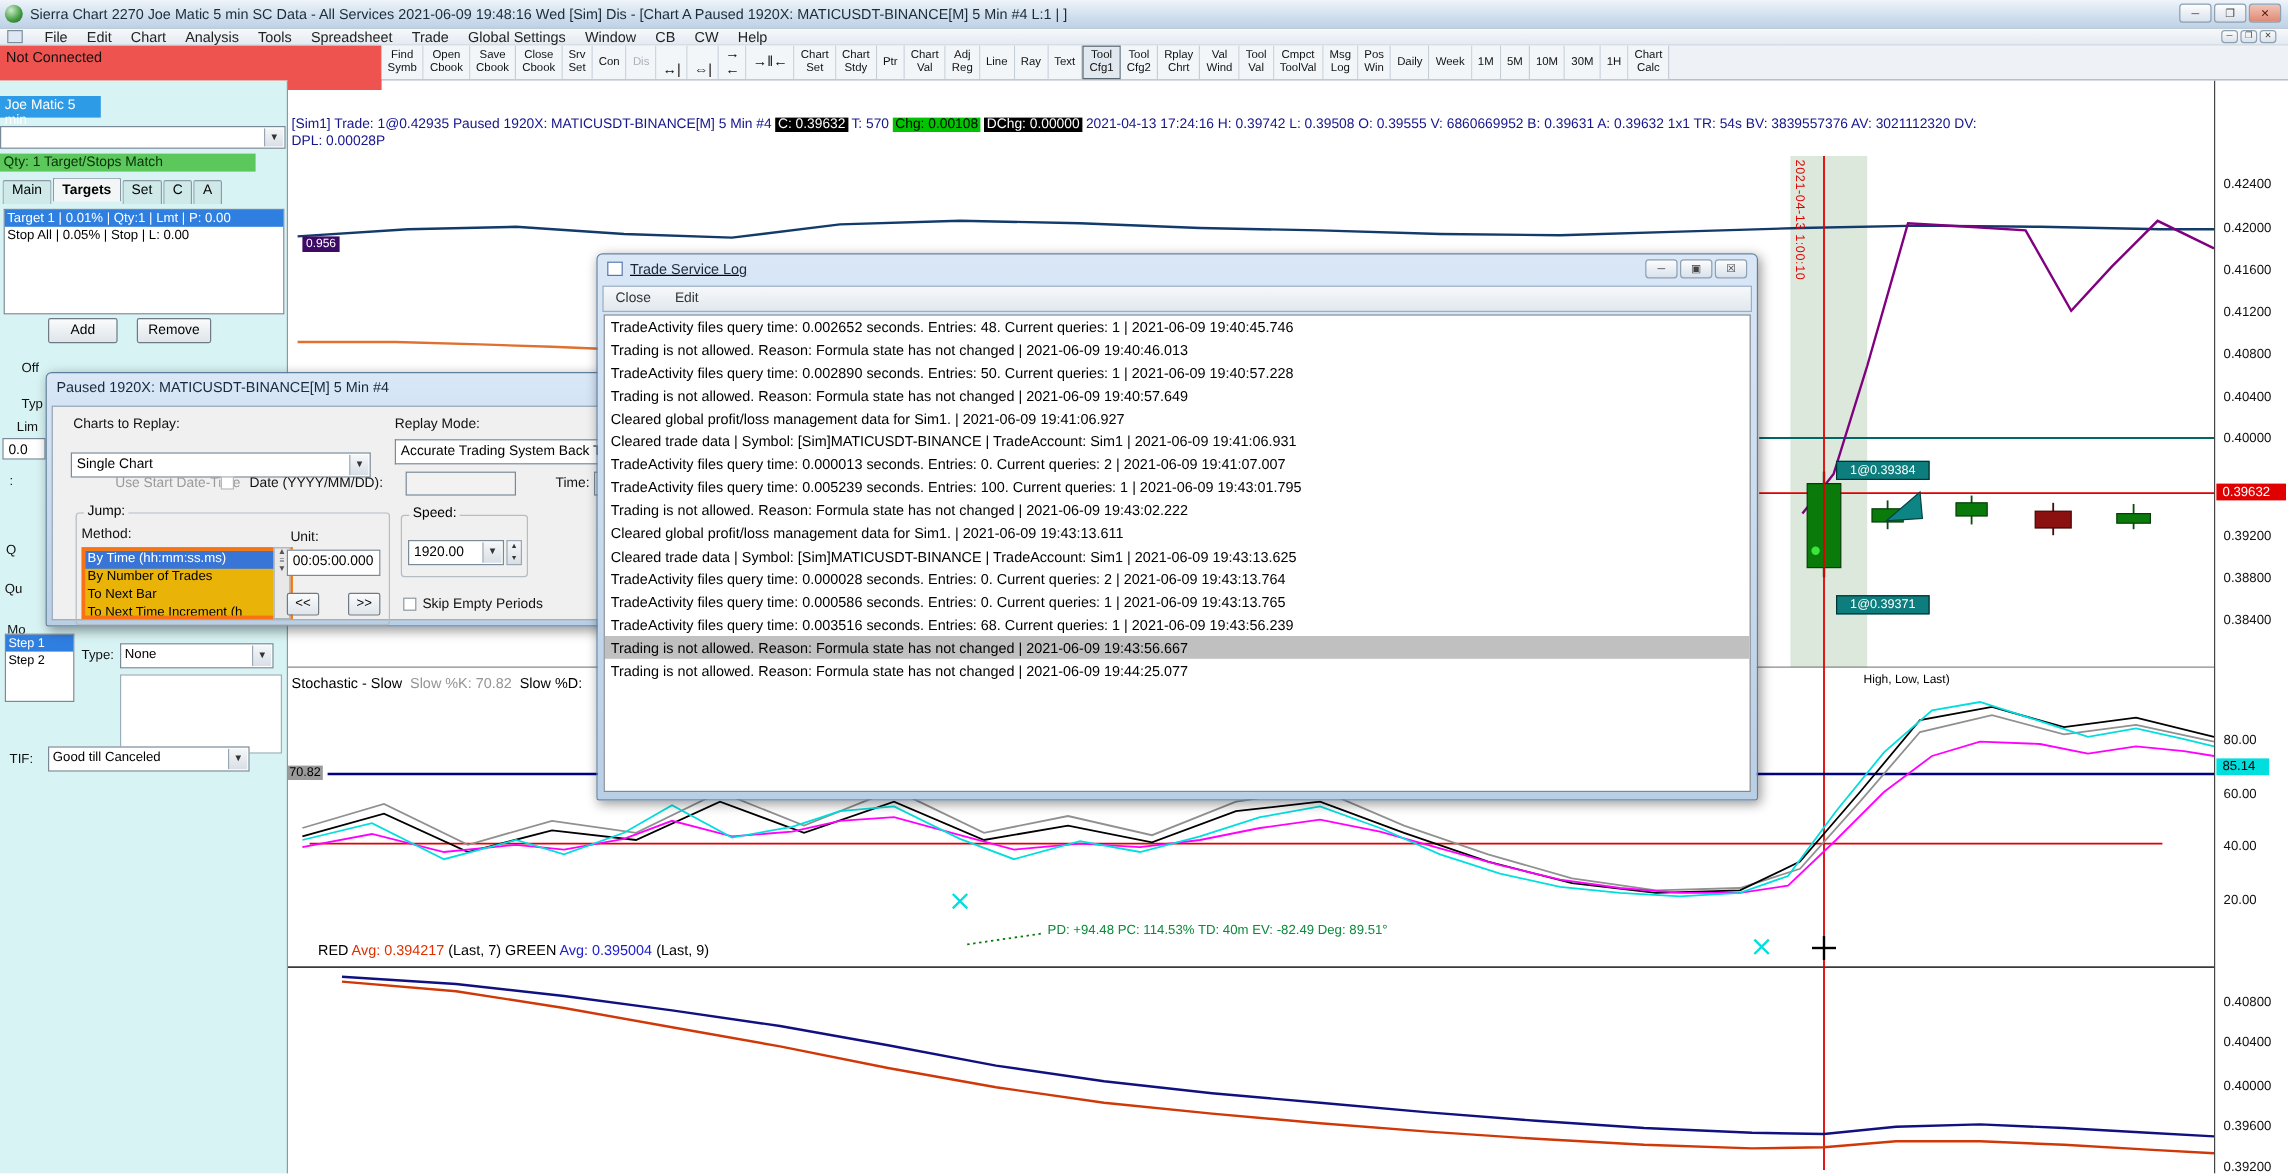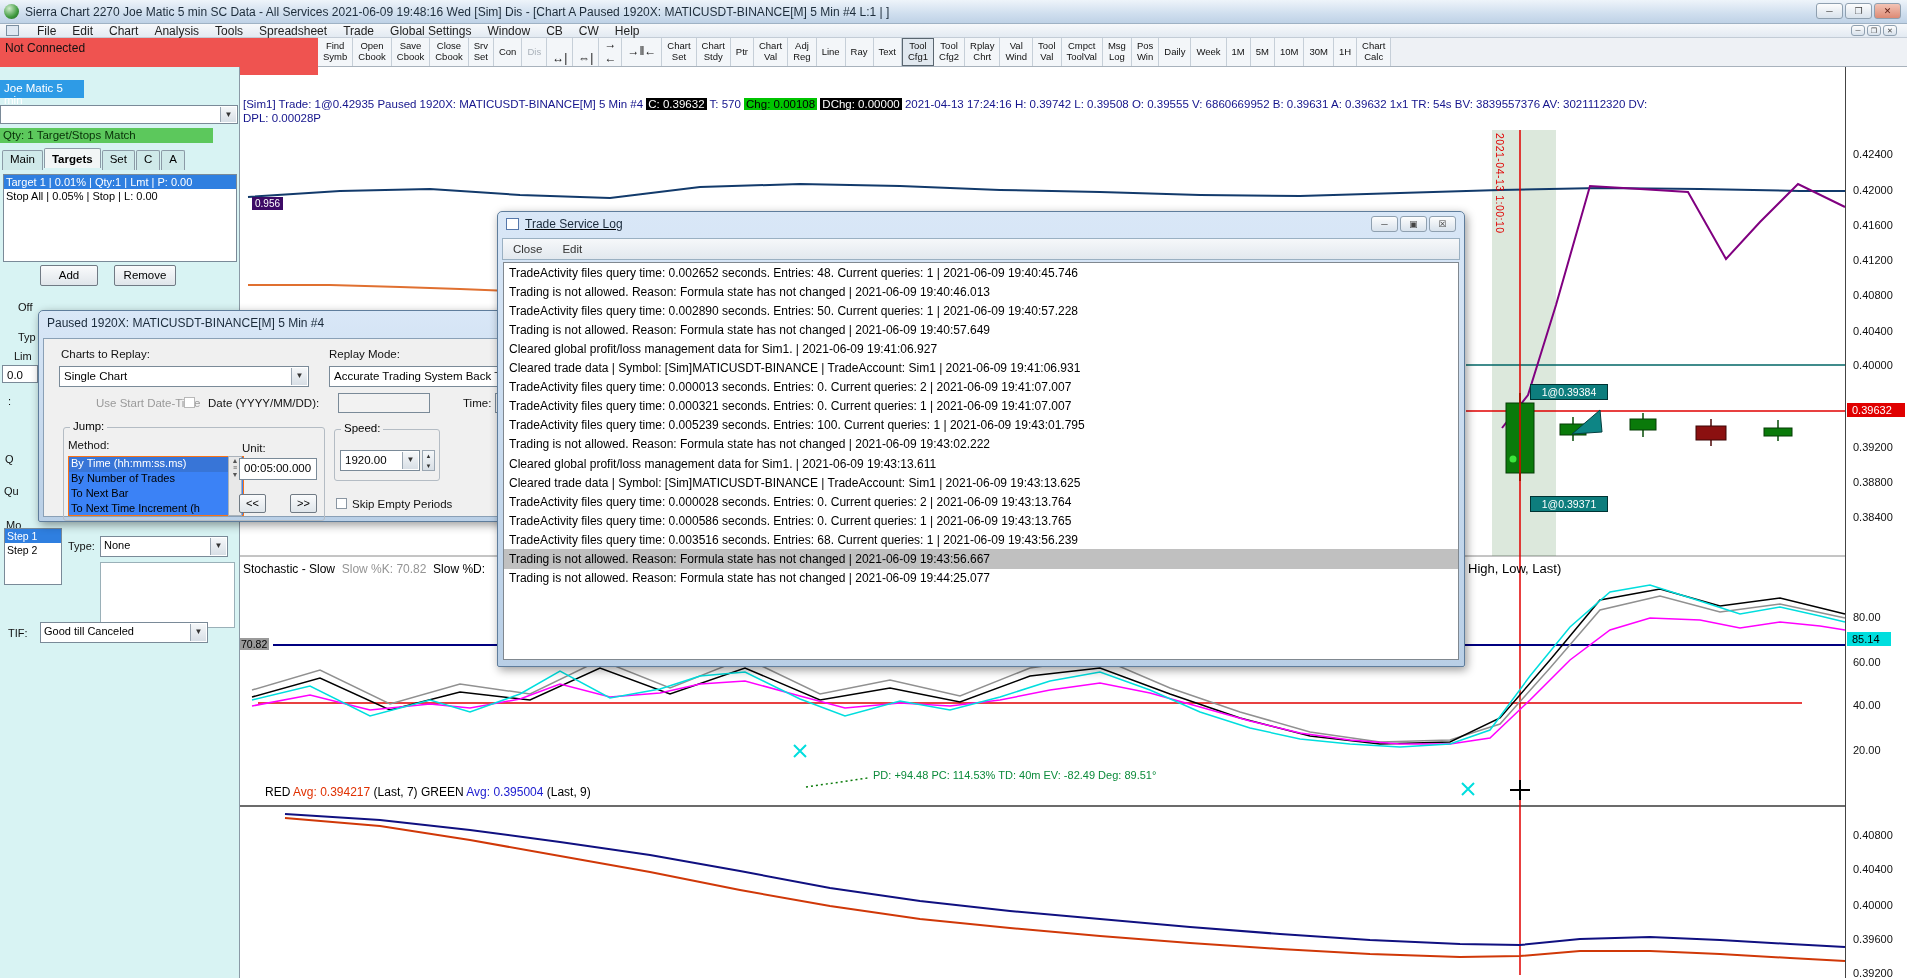--- a/index.html
+++ b/index.html
@@ -71,21 +71,21 @@
   #hdr1 { left:243px; top:98px; width:1590px; font-size:11.5px; color:#14148c; white-space:nowrap; }
   #hdr2 { left:243px; top:112px; font-size:11.5px; color:#14148c; }
   .hl-black { background:#000; color:#fff; padding:0 2px; }
   .hl-green { background:#00c400; color:#000; padding:0 2px; }
   #left-tag { left:252px; top:197px; background:#3d0a66; color:#fff; font-size:10px; padding:1px 3px; }
   #crosshair-date { left:1494px; top:133px; writing-mode:vertical-rl; color:#e00000; font-size:10.5px; letter-spacing:.5px; }
   .pos-tag { position:absolute; left:1530px; width:78px; background:#0d7d7d; border:1px solid #033;
     color:#fff; font-size:10.5px; text-align:center; padding:1px 0; }
   #stoch-label { left:243px; top:562px; font-size:12px; white-space:nowrap; }
   #stoch-label .dim { color:#949494; }
-  #spread-tail { left:1468px; top:561px; font-size:13px; }
+  #spread-tail { left:1553px; top:561px; font-size:10px; }
   #stoch-line-tag { left:239px; top:638px; background:#9a9a9a; color:#000; font-size:10.5px; padding:0 2px; }
   #annotation { left:873px; top:769px; color:#0b8a3a; font-size:11px; white-space:nowrap; }
   #ma-label { left:265px; top:785px; font-size:12px; white-space:nowrap; }
   #ma-label .red { color:#e03000; } #ma-label .blue { color:#2020d0; }
 
   
   .aero { position:absolute; background:linear-gradient(#d9e7f7,#b9cfe6); border:1px solid #5f7d9c;
     border-radius:5px 5px 2px 2px; box-shadow:2px 3px 10px rgba(0,0,0,.4); }
   .aero-title { height:24px; display:flex; align-items:center; padding-left:8px; font-size:12px;
     color:#1a2a3a; white-space:nowrap; }
@@ -95,22 +95,22 @@
   #replay-dialog { left:38px; top:310px; width:467px; height:212px; }
   #replay-body { top:27px; background:#f0f0f0; }
   .dlab { position:absolute; font-size:11.5px; color:#111; white-space:nowrap; }
   .dlab.dim { color:#9a9a9a; }
   .dcombo { position:absolute; height:21px; background:#fff; border:1px solid #7a8a98;
     font-size:11.5px; padding:3px 0 0 4px; white-space:nowrap; overflow:hidden; }
   .dinput { position:absolute; background:#fff; border:1px solid #7a8a98; font-size:11.5px; padding:3px 0 0 4px; }
   .dinput.off { background:#f2f2f2; color:#888; }
   .group { position:absolute; border:1px solid #b4bcC4; border-radius:3px; }
   .group > span { position:absolute; top:-8px; left:6px; background:#f0f0f0; padding:0 3px; font-size:11.5px; }
-  #method-list { position:absolute; left:24px; top:144px; width:176px; height:60px; background:#3b82f6;
-    border:1px solid #f97316; overflow:hidden; }
+  #method-list { position:absolute; left:24px; top:144px; width:176px; height:60px; background:#eab308;
+    border:3px solid #f97316; overflow:hidden; }
   .m-row { font-size:11px; padding:0 2px; height:15px; white-space:nowrap; }
   .m-row.sel { background:#3875d7; color:#fff; }
   .vscroll { position:absolute; left:184px; top:144px; width:14px; height:60px; background:#e8e8e8;
     border:1px solid #aab2ba; font-size:7px; text-align:center; color:#555; }
   .navbtn { position:absolute; width:27px; height:19px; background:linear-gradient(#fafbfc,#dfe5ea);
     border:1px solid #707a84; border-radius:2px; text-align:center; font-size:11px; padding-top:2px; }
   .chk { position:absolute; width:11px; height:11px; background:#fff; border:1px solid #8a96a2; }
   .spin { position:absolute; width:13px; height:21px; font-size:6px; line-height:10px; text-align:center;
     background:linear-gradient(#f5f7f9,#d8dfe6); border:1px solid #9aa6b2; color:#333; }
 
@@ -337,21 +337,21 @@
   <div class="mini-combo" style="left:100px; top:469px; width:128px; height:21px;"><span>None</span><div class="combo-arrow">▼</div></div>
   <div id="white-pane" class="abs"></div>
   <div class="cutlab" style="left:8px; top:560px;">TIF:</div>
   <div class="mini-combo" style="left:40px; top:555px; width:168px; height:21px;"><span>Good till Canceled</span><div class="combo-arrow">▼</div></div>
 </div>
 
 <div id="replay-dialog" class="aero">
   <div class="aero-title">Paused 1920X: MATICUSDT-BINANCE[M]  5 Min   #4</div>
   <div class="aero-body" id="replay-body">
     <div class="dlab" style="left:17px; top:9px;">Charts to Replay:</div>
-    <div class="dcombo" style="left:15px; top:27px; width:250px;"><span>Single Chart</span><div class="combo-arrow">▼</div></div>
+    <div class="dcombo" style="left:15px; top:38px; width:250px;"><span>Single Chart</span><div class="combo-arrow">▼</div></div>
     <div class="dlab" style="left:285px; top:9px;">Replay Mode:</div>
     <div class="dcombo" style="left:285px; top:27px; width:176px; border-right:none;"><span>Accurate Trading System Back Te</span></div>
     <div class="dlab dim" style="left:25px; top:58px;margin-left:27px;">Use Start Date-Time</div>
     <div class="chk" style="left:140px; top:58px; border-color:#b8b8b8;"></div>
     <div class="dlab" style="left:164px; top:58px;">Date (YYYY/MM/DD):</div>
     <div class="dinput off" style="left:294px; top:54px; width:92px; height:20px;"></div>
     <div class="dlab" style="left:419px; top:58px;">Time:</div>
     <div class="dinput off" style="left:451px; top:54px; width:30px; height:20px;">00:</div>
     <div class="group" style="left:19px; top:88px; width:262px; height:94px;">
         <span>Jump:</span>
@@ -393,21 +393,20 @@
       <div class="log-menu-item">Edit</div>
     </div>
   <div id="log-content">
       <div class="log-row">TradeActivity files query time: 0.002652 seconds. Entries: 48. Current queries: 1 | 2021-06-09  19:40:45.746</div>
       <div class="log-row">Trading is not allowed. Reason: Formula state has not changed | 2021-06-09  19:40:46.013</div>
       <div class="log-row">TradeActivity files query time: 0.002890 seconds. Entries: 50. Current queries: 1 | 2021-06-09  19:40:57.228</div>
       <div class="log-row">Trading is not allowed. Reason: Formula state has not changed | 2021-06-09  19:40:57.649</div>
       <div class="log-row">Cleared global profit/loss management data for Sim1. | 2021-06-09  19:41:06.927</div>
       <div class="log-row">Cleared trade data | Symbol: [Sim]MATICUSDT-BINANCE | TradeAccount: Sim1 | 2021-06-09  19:41:06.931</div>
       <div class="log-row">TradeActivity files query time: 0.000013 seconds. Entries: 0. Current queries: 2 | 2021-06-09  19:41:07.007</div>
-      <div class="log-row">TradeActivity files query time: 0.000321 seconds. Entries: 0. Current queries: 1 | 2021-06-09  19:41:07.007</div>
       <div class="log-row">TradeActivity files query time: 0.005239 seconds. Entries: 100. Current queries: 1 | 2021-06-09  19:43:01.795</div>
       <div class="log-row">Trading is not allowed. Reason: Formula state has not changed | 2021-06-09  19:43:02.222</div>
       <div class="log-row">Cleared global profit/loss management data for Sim1. | 2021-06-09  19:43:13.611</div>
       <div class="log-row">Cleared trade data | Symbol: [Sim]MATICUSDT-BINANCE | TradeAccount: Sim1 | 2021-06-09  19:43:13.625</div>
       <div class="log-row">TradeActivity files query time: 0.000028 seconds. Entries: 0. Current queries: 2 | 2021-06-09  19:43:13.764</div>
       <div class="log-row">TradeActivity files query time: 0.000586 seconds. Entries: 0. Current queries: 1 | 2021-06-09  19:43:13.765</div>
       <div class="log-row">TradeActivity files query time: 0.003516 seconds. Entries: 68. Current queries: 1 | 2021-06-09  19:43:56.239</div>
       <div class="log-row sel">Trading is not allowed. Reason: Formula state has not changed | 2021-06-09  19:43:56.667</div>
       <div class="log-row">Trading is not allowed. Reason: Formula state has not changed | 2021-06-09  19:44:25.077</div>
     </div>

